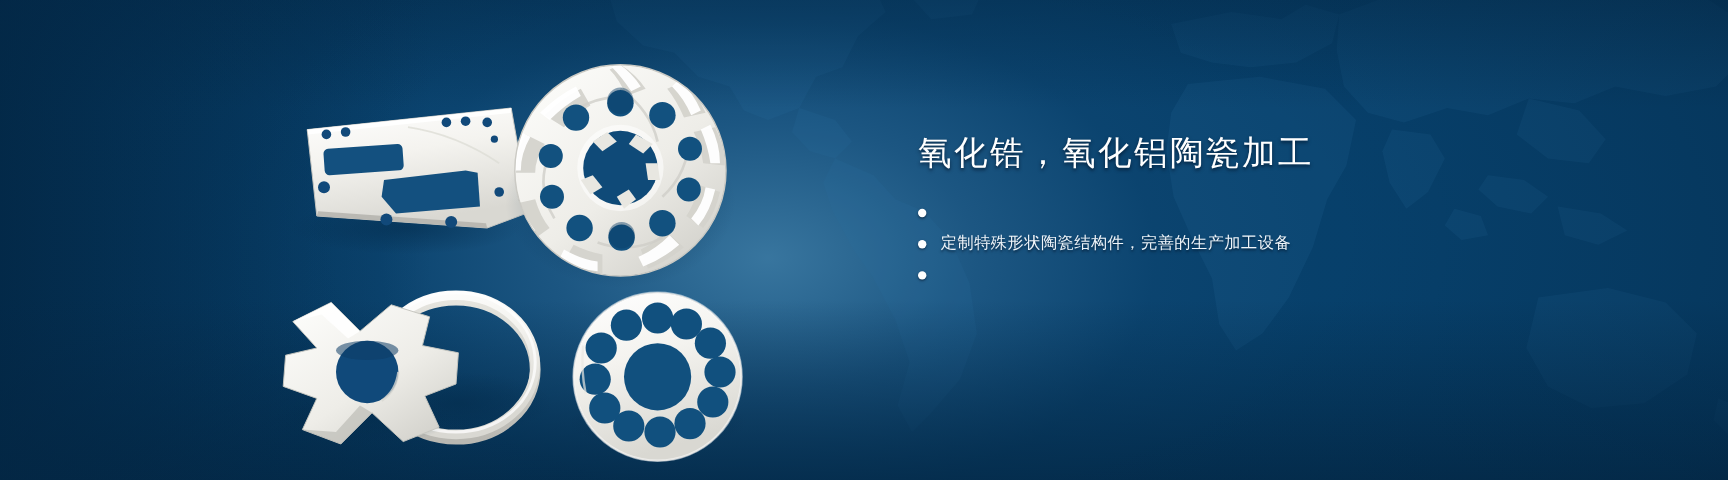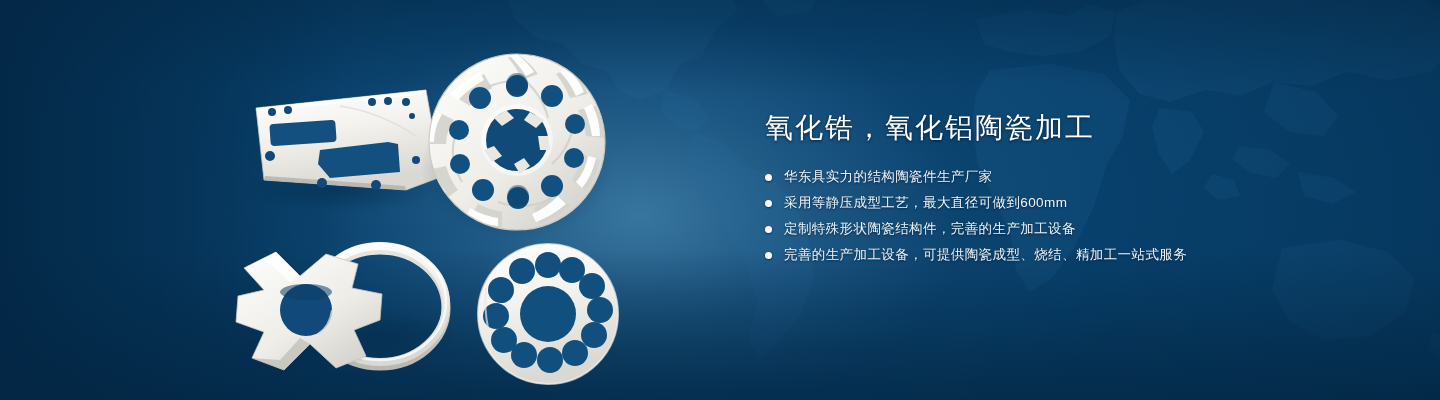--- a/index.html
+++ b/index.html
@@ -313,30 +313,24 @@
       </g>
     </svg>
   </div>
 
   <div class="copy">
     <h1 class="headline">氧化锆，氧化铝陶瓷加工</h1>
 
     <ul class="bullets">
       <li class="bullet">
         <span class="dot"></span>
-        <span class="bullet-text">华东具实力的结构陶瓷件生产厂家</span>
-      </li>
-      <li class="bullet">
-        <span class="dot"></span>
-        <span class="bullet-text">采用等静压成型工艺，最大直径可做到600mm</span>
       </li>
       <li class="bullet">
         <span class="dot"></span>
         <span class="bullet-text">定制特殊形状陶瓷结构件，完善的生产加工设备</span>
       </li>
       <li class="bullet">
         <span class="dot"></span>
-        <span class="bullet-text">完善的生产加工设备，可提供陶瓷成型、烧结、精加工一站式服务</span>
       </li>
     </ul>
   </div>
 
 </div>
 
 </body></html>

